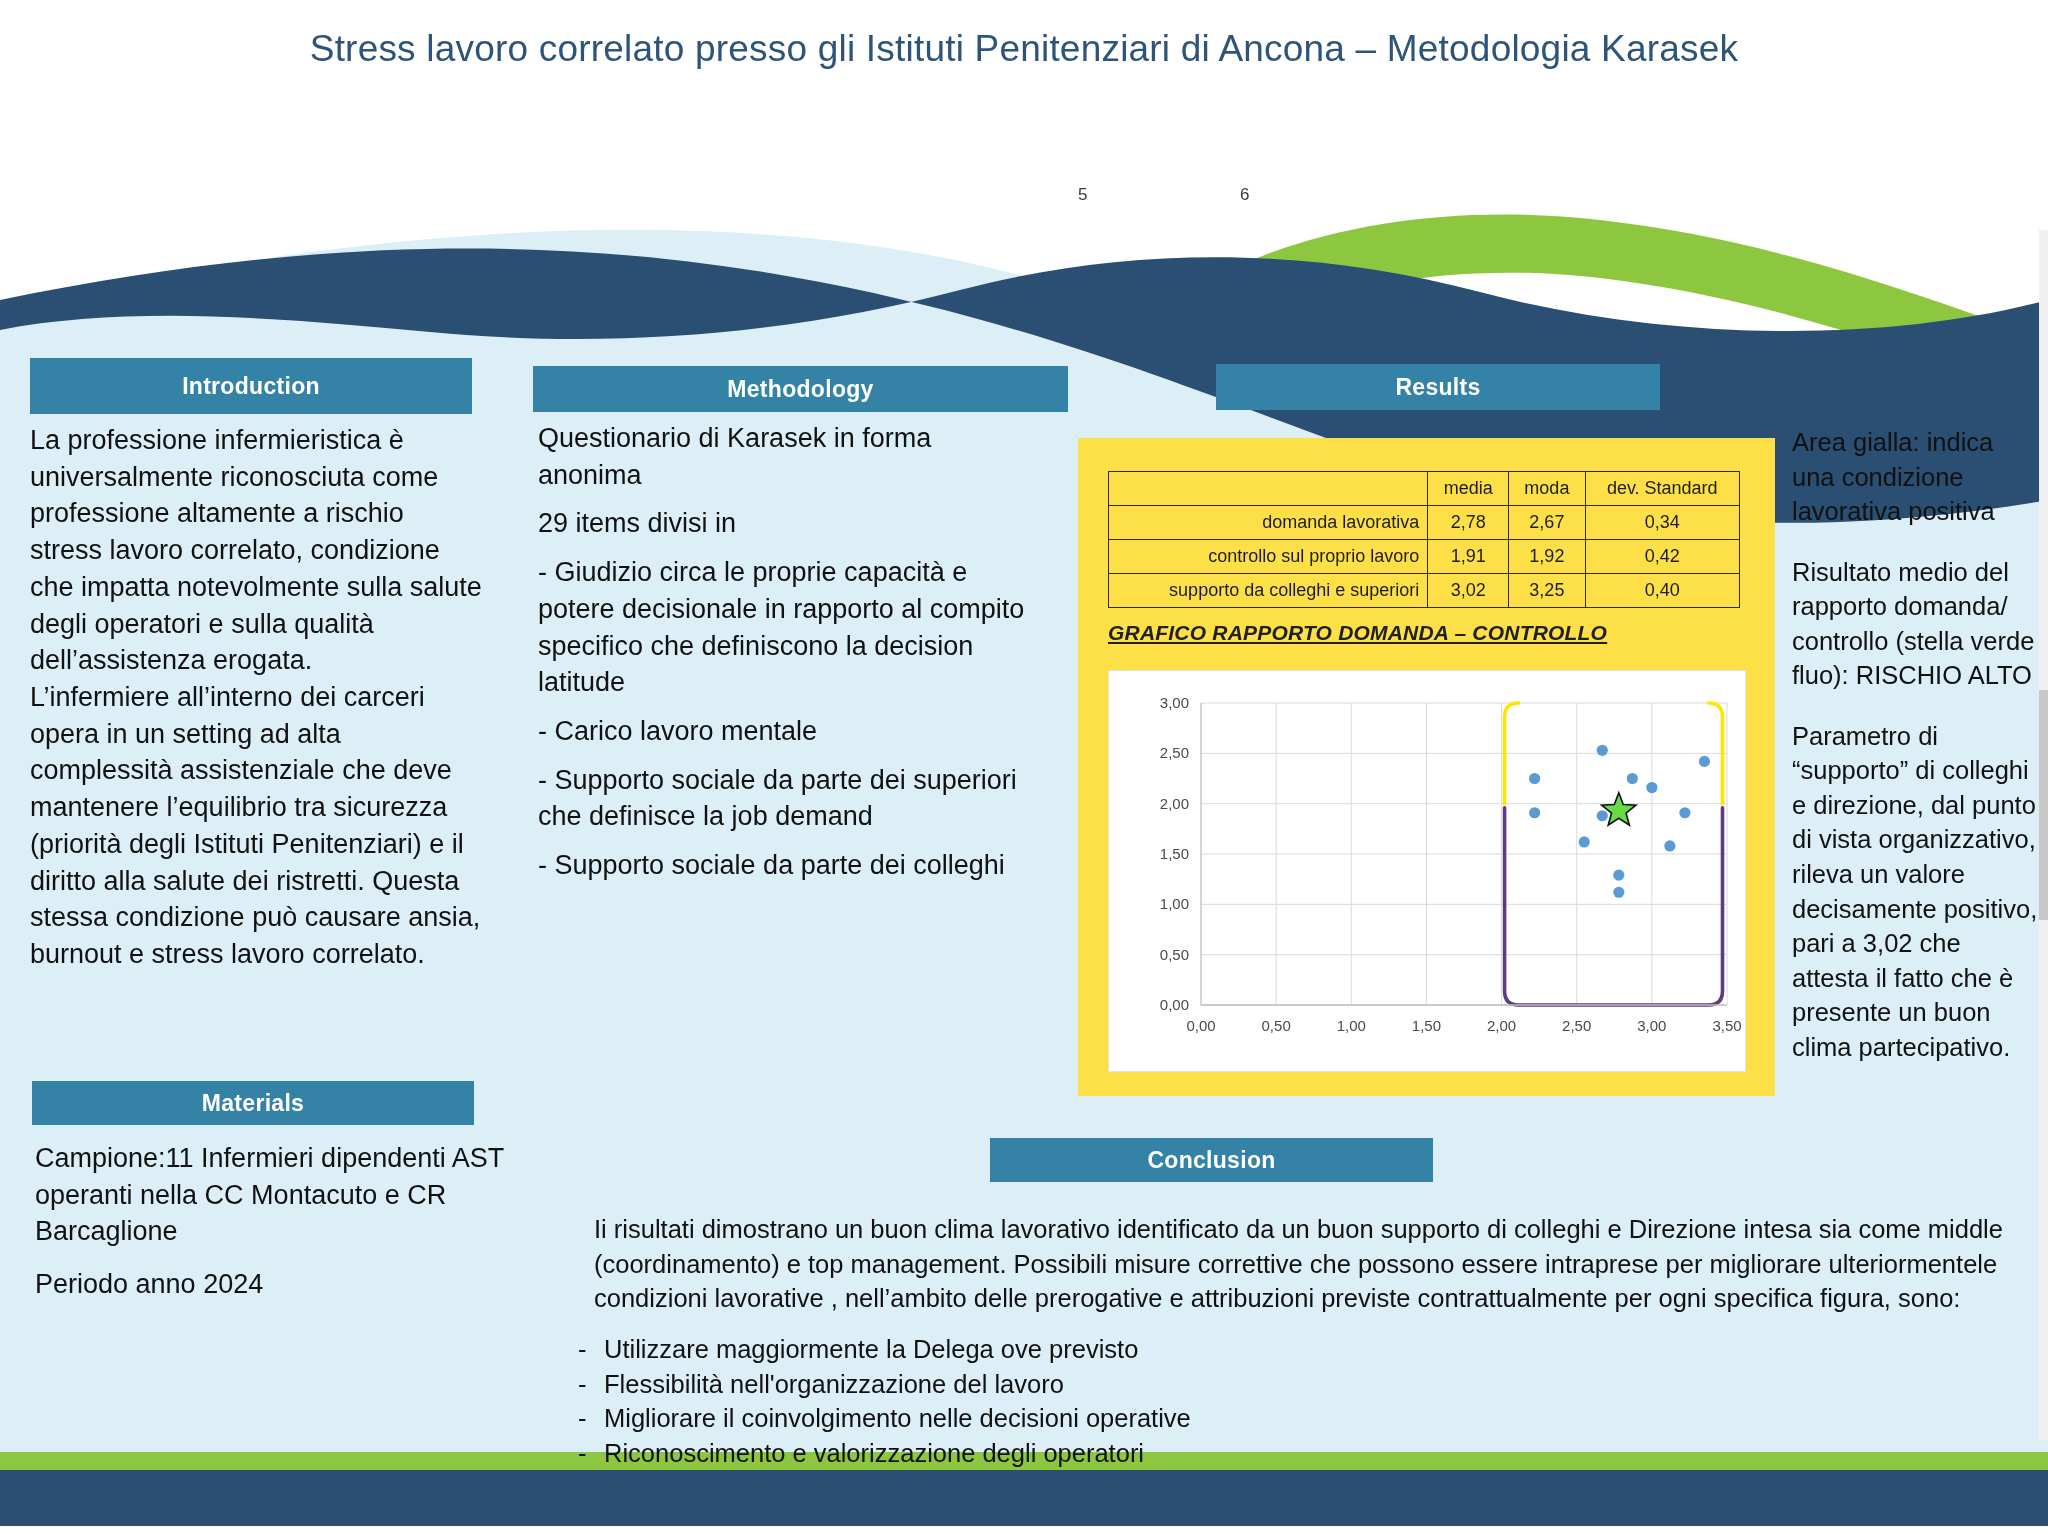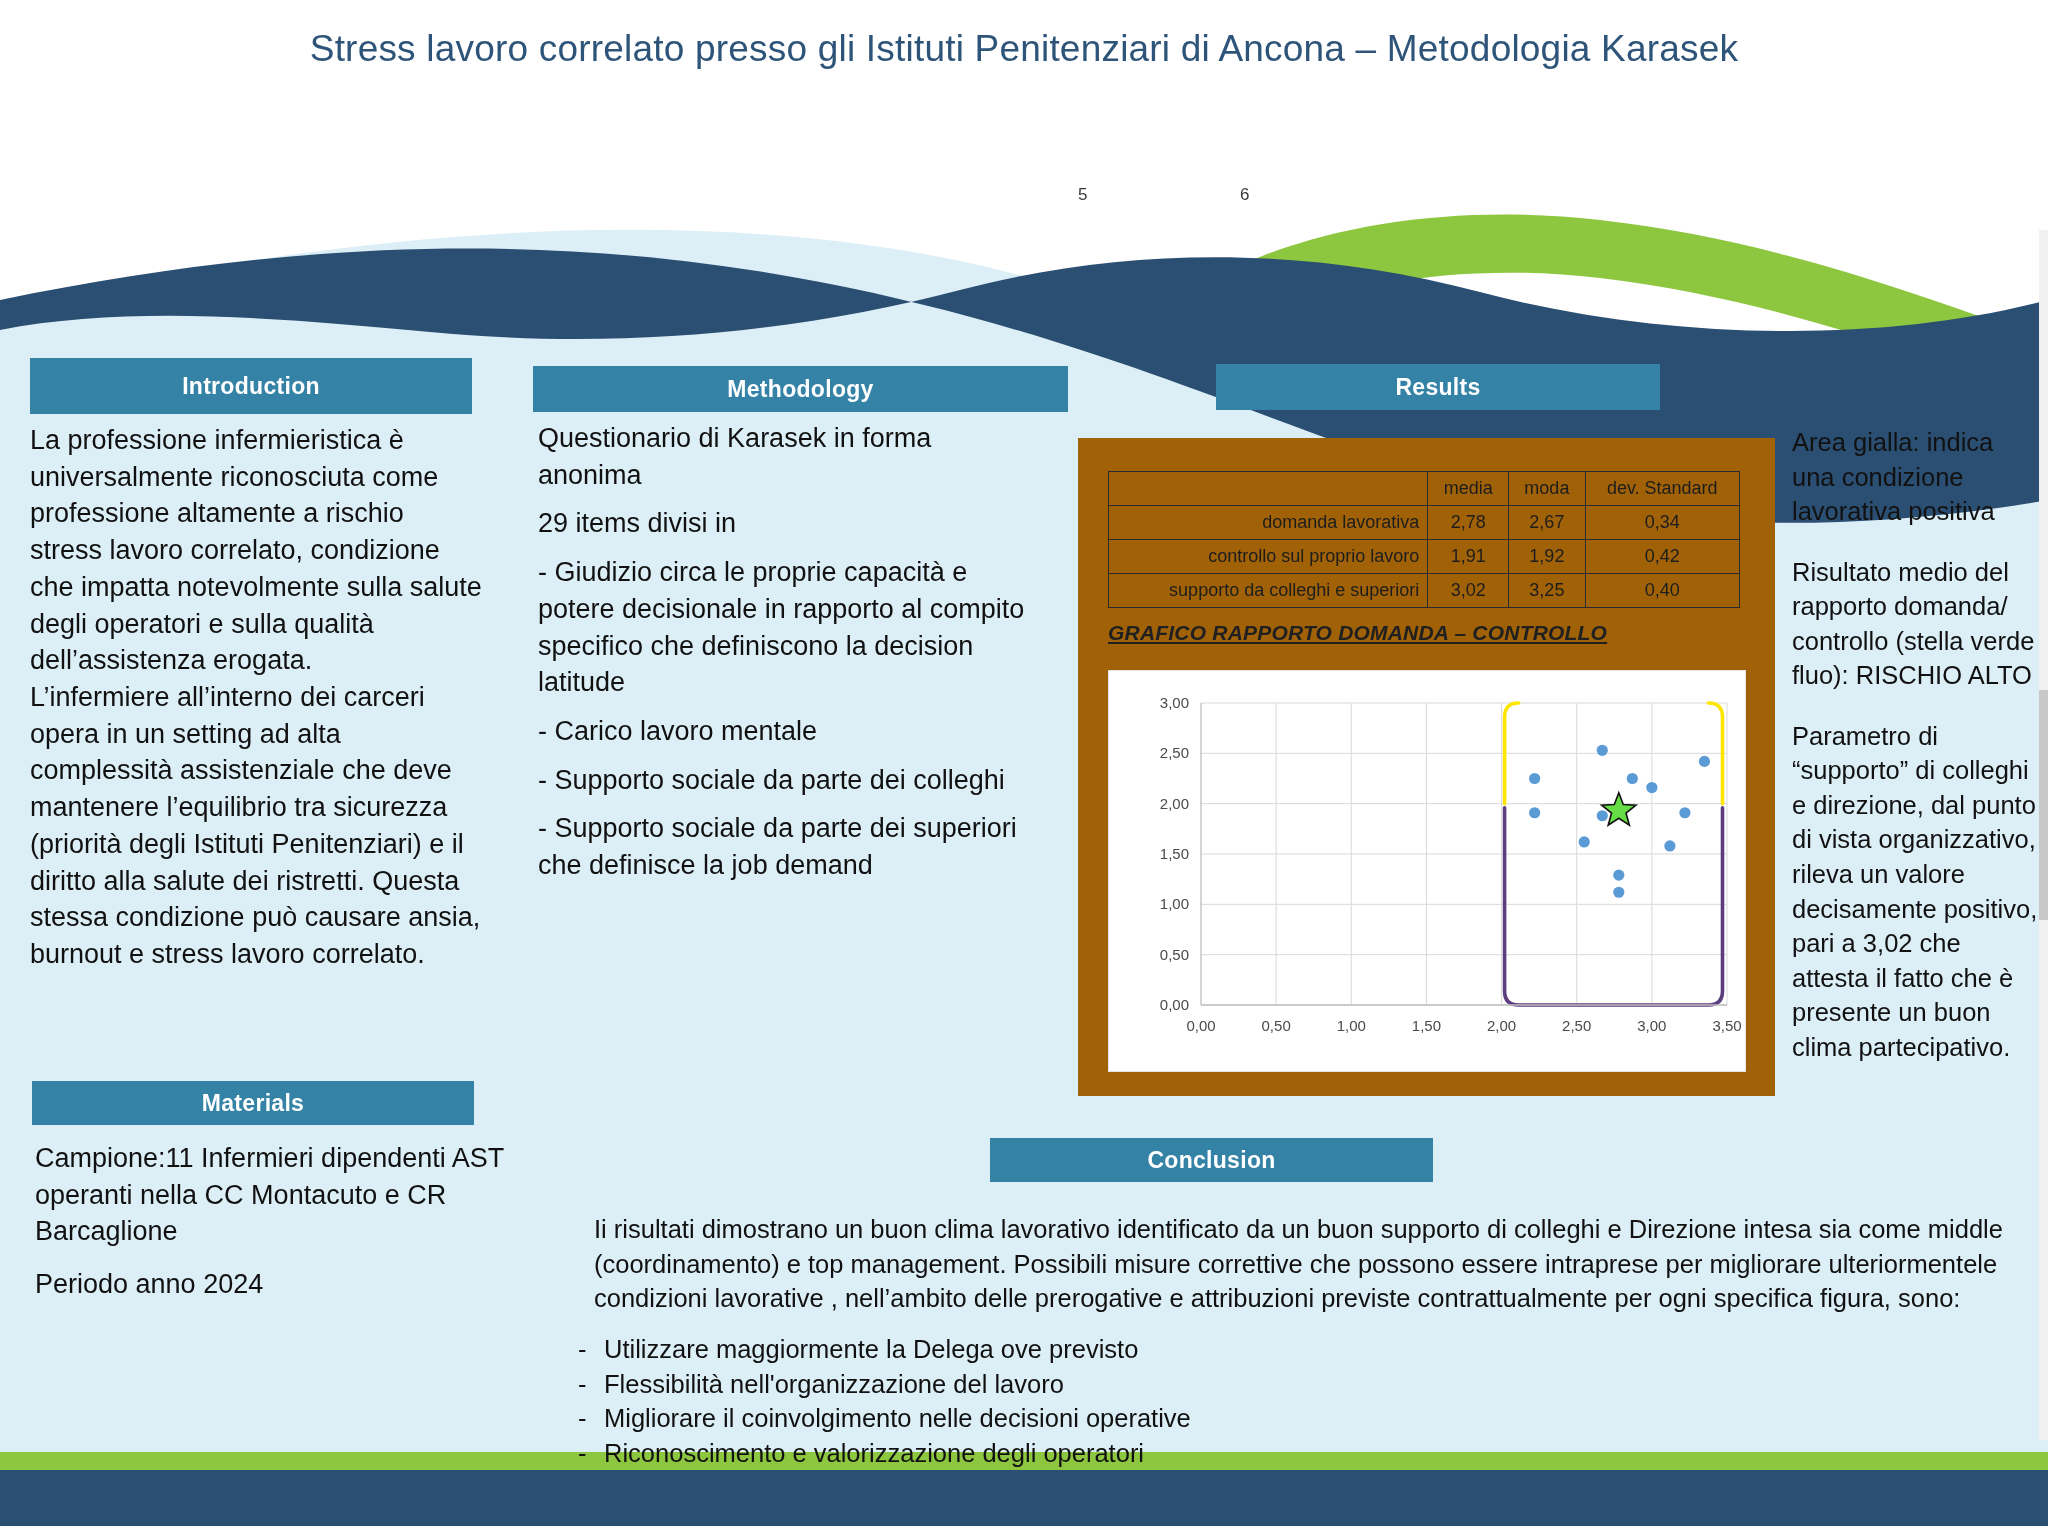--- a/index.html
+++ b/index.html
@@ -45,21 +45,21 @@
   #txt-results-side p{margin:0 0 26px 0;}
   #txt-conclusion{left:578px;top:1196px;width:1460px;font-size:25.5px;line-height:1.36;}
   #txt-conclusion p{margin:16px;}
   #concl-list{margin:0;padding:0;list-style:none;}
   #concl-list li{display:flex;gap:12px;}
   #concl-list li .dash{width:14px;flex:0 0 14px;}
 
   
   #results-card{
     position:absolute;left:1078px;top:438px;width:697px;height:658px;
-    background:#a16207;
+    background:#fde047;
   }
   
   #stats-table{
     position:absolute;left:30px;top:33px;width:632px;
     border-collapse:collapse;font-size:18px;color:#1d1d1d;
   }
   #stats-table td,#stats-table th{
     border:1.6px solid #2b2b2b;padding:6px 9px;font-weight:normal;
     text-align:center;white-space:nowrap;
   }
@@ -116,22 +116,22 @@
 <div class="sect-bar" id="bar-conclusion">Conclusion</div>
 
 <div class="body-text" id="txt-introduction" style="white-space:pre-line;">La professione infermieristica è universalmente riconosciuta come professione altamente a rischio stress lavoro correlato, condizione che impatta notevolmente sulla salute degli operatori e sulla qualità dell’assistenza erogata.
 L’infermiere all’interno dei carceri opera  in un setting ad alta complessità assistenziale  che deve mantenere l’equilibrio tra sicurezza (priorità degli Istituti Penitenziari) e il diritto alla salute dei ristretti.  Questa stessa condizione può causare  ansia, burnout e stress lavoro correlato.</div>
 
 <div class="body-text" id="txt-methodology">
   <p>Questionario di Karasek in forma anonima</p>
   <p>29 items divisi in</p>
   <p>- Giudizio circa le proprie capacità  e potere decisionale in rapporto al compito specifico che  definiscono la decision latitude</p>
   <p>-  Carico lavoro mentale</p>
+  <p>- Supporto sociale da parte dei superiori che definisce la job demand</p>
   <p>- Supporto sociale da parte dei  colleghi</p>
-  <p>- Supporto sociale da parte dei superiori che definisce la job demand</p>
 </div>
 
 <div class="body-text" id="txt-materials">
   <p>Campione:11 Infermieri dipendenti AST operanti nella CC Montacuto e CR Barcaglione</p>
   <p>Periodo anno 2024</p>
 </div>
 
 <div id="results-card">
 
   <table id="stats-table">

